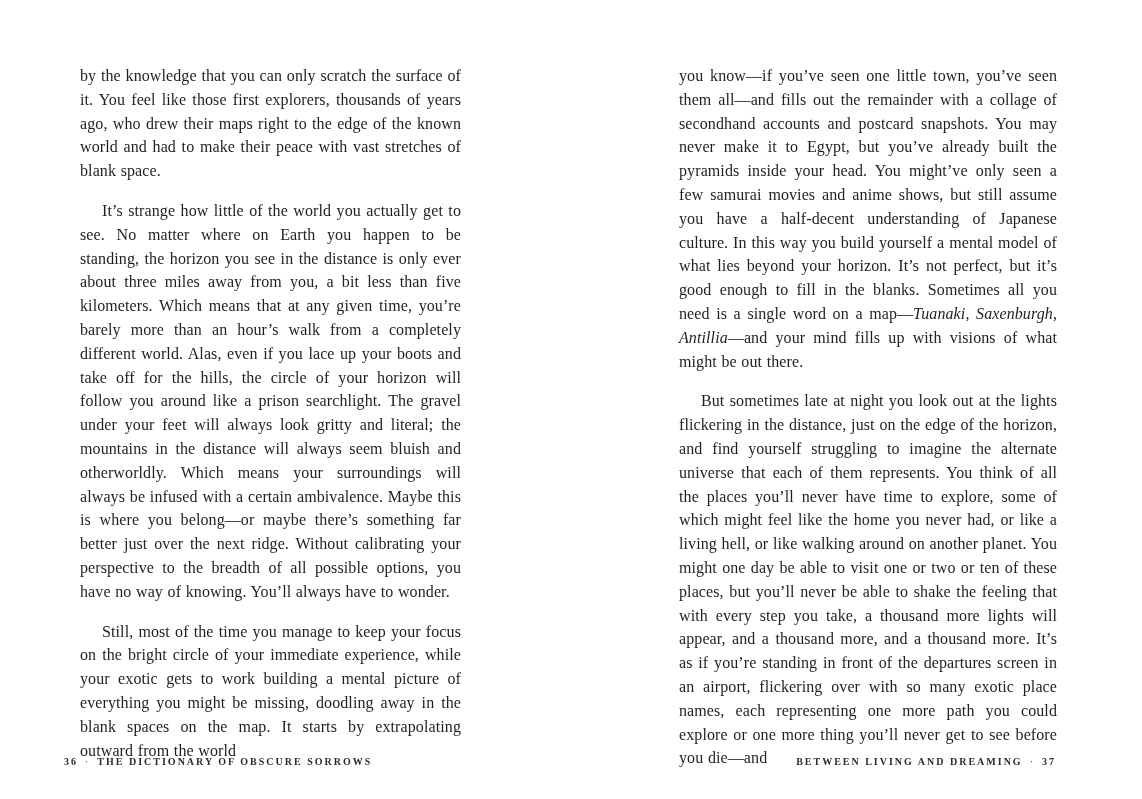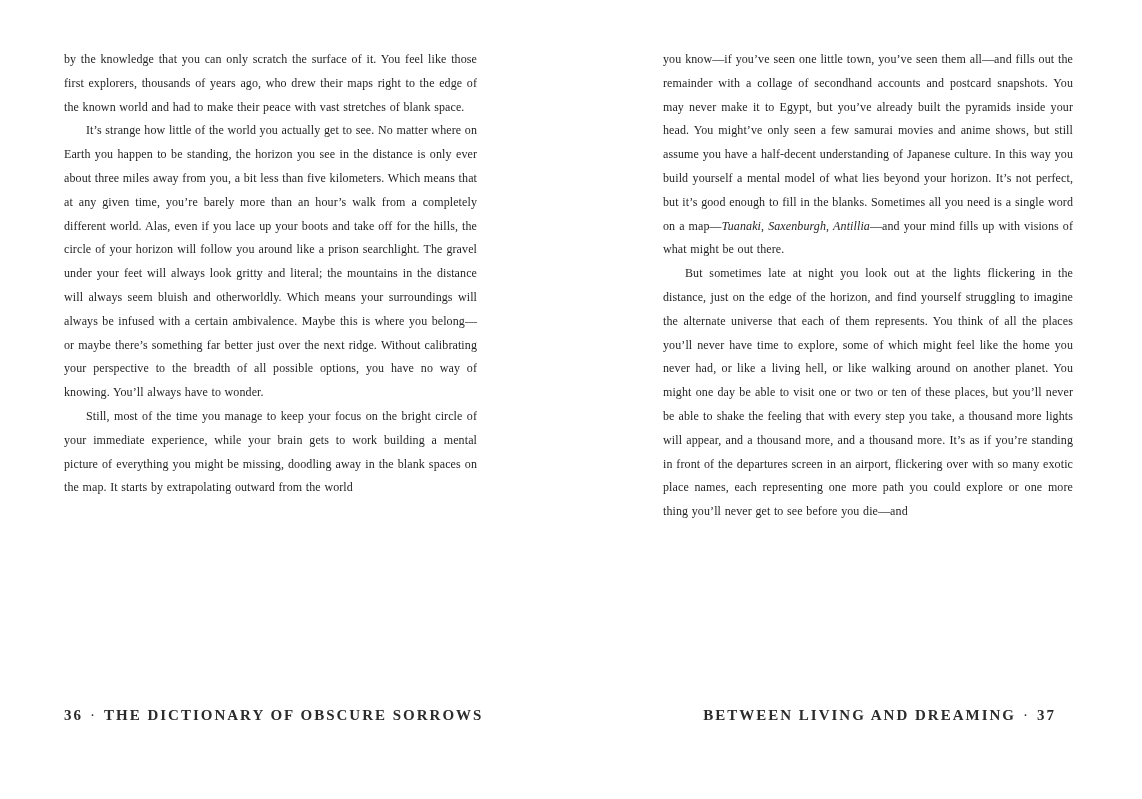--- a/index.html
+++ b/index.html
@@ -33,37 +33,37 @@
   }
   .page-left .text-block {
     left: 64px;
     width: 413px;
   }
   .page-right .text-block {
     left: 92px;
     width: 410px;
   }
   .para {
-    margin: 0;
-    font-size: 12px;
+    margin: 16px;
+    font-size: 16px;
     line-height: 23.8px;
     text-align: justify;
     letter-spacing: 0.1px;
     word-spacing: 0.5px;
   }
   .para.indent {
     text-indent: 22px;
   }
   .para em {
     font-style: italic;
   }
   .footer {
     position: absolute;
-    top: 707px;
-    font-size: 15px;
+    top: 756px;
+    font-size: 10px;
     font-weight: bold;
     letter-spacing: 2px;
     color: #2b2b2b;
     white-space: nowrap;
   }
   .footer-left {
     left: 64px;
   }
   .footer-right {
     right: 86px;
@@ -76,21 +76,21 @@
 </style>
 </head>
 <body>
 
 <div class="spread">
 
   <div class="page page-left">
     <div class="text-block">
         <p class="para">by the knowledge that you can only scratch the surface of it. You feel like those first explorers, thousands of years ago, who drew their maps right to the edge of the known world and had to make their peace with vast stretches of blank space.</p>
         <p class="para indent">It’s strange how little of the world you actually get to see. No matter where on Earth you happen to be standing, the horizon you see in the distance is only ever about three miles away from you, a bit less than five kilometers. Which means that at any given time, you’re barely more than an hour’s walk from a completely different world. Alas, even if you lace up your boots and take off for the hills, the circle of your horizon will follow you around like a prison searchlight. The gravel under your feet will always look gritty and literal; the mountains in the distance will always seem bluish and otherworldly. Which means your surroundings will always be infused with a certain ambivalence. Maybe this is where you belong—or maybe there’s something far better just over the next ridge. Without calibrating your perspective to the breadth of all possible options, you have no way of knowing. You’ll always have to wonder.</p>
-        <p class="para indent">Still, most of the time you manage to keep your focus on the bright circle of your immediate experience, while your brain gets to work building a mental picture of everything you might be missing, doodling away in the blank spaces on the map. It starts by extrapolating outward from the world</p>
+        <p class="para indent">Still, most of the time you manage to keep your focus on the bright circle of your immediate experience, while your exotic gets to work building a mental picture of everything you might be missing, doodling away in the blank spaces on the map. It starts by extrapolating outward from the world</p>
       </div>
     <div class="footer footer-left">
       <span>36</span><span class="sep">·</span><span>THE DICTIONARY OF OBSCURE SORROWS</span>
     </div>
   </div>
 
   <div class="page page-right">
     <div class="text-block">
         <p class="para">you know—if you’ve seen one little town, you’ve seen them all—and fills out the remainder with a collage of secondhand accounts and postcard snapshots. You may never make it to Egypt, but you’ve already built the pyramids inside your head. You might’ve only seen a few samurai movies and anime shows, but still assume you have a half-decent understanding of Japanese culture. In this way you build yourself a mental model of what lies beyond your horizon. It’s not perfect, but it’s good enough to fill in the blanks. Sometimes all you need is a single word on a map—<em>Tuanaki</em>, <em>Saxenburgh</em>, <em>Antillia</em>—and your mind fills up with visions of what might be out there.</p>
         <p class="para indent">But sometimes late at night you look out at the lights flickering in the distance, just on the edge of the horizon, and find yourself struggling to imagine the alternate universe that each of them represents. You think of all the places you’ll never have time to explore, some of which might feel like the home you never had, or like a living hell, or like walking around on another planet. You might one day be able to visit one or two or ten of these places, but you’ll never be able to shake the feeling that with every step you take, a thousand more lights will appear, and a thousand more, and a thousand more. It’s as if you’re standing in front of the departures screen in an airport, flickering over with so many exotic place names, each representing one more path you could explore or one more thing you’ll never get to see before you die—and</p>

